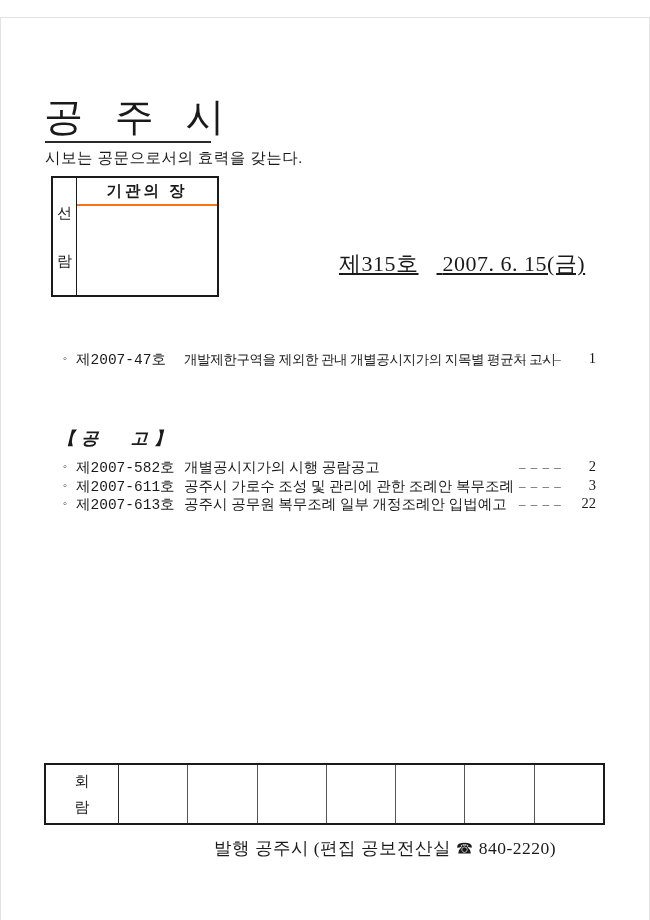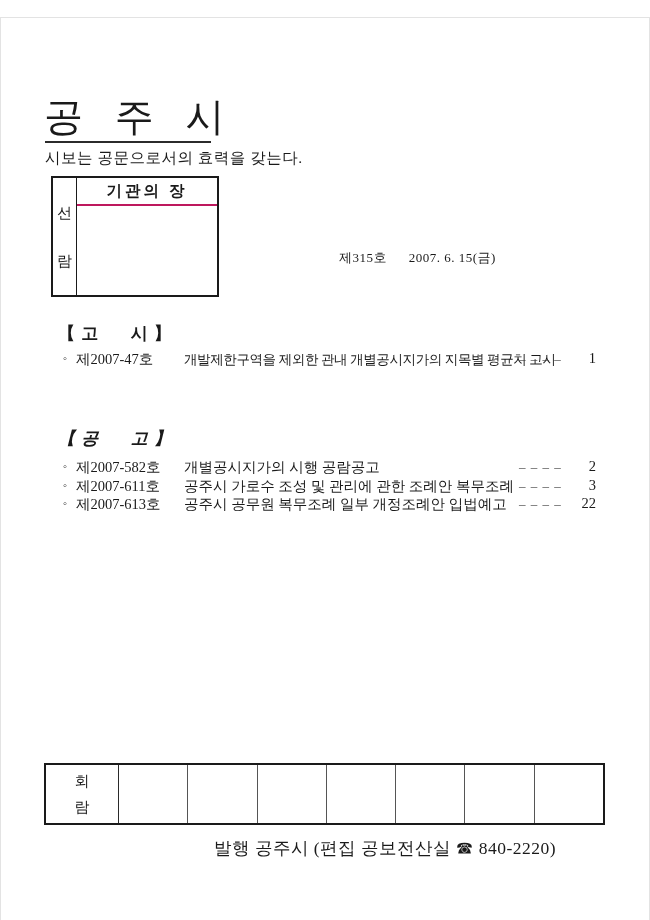--- a/index.html
+++ b/index.html
@@ -56,52 +56,53 @@
     left: 50%;
     transform: translateX(-50%);
     font-size: 15px;
   }
   .seal-side .side-top { top: 26px; }
   .seal-side .side-bottom { top: 74px; }
   .seal-main { flex: 1; display: flex; flex-direction: column; }
   .seal-header {
     height: 26px;
     line-height: 26px;
-    border-bottom: 2px solid #be185d;
+    border-bottom: 2px solid #f97316;
     text-align: center;
     font-size: 15.5px;
     font-weight: 600;
     letter-spacing: 3px;
   }
   .seal-space { flex: 1; }
 
   .issue-line {
     left: 338px; top: 231px;
-    font-size: 13px;
+    font-size: 22px;
     letter-spacing: 0.5px;
+    text-decoration: underline;
   }
   .issue-no { margin-right: 18px; }
 
   .section-header {
     left: 57px;
     font-size: 17px;
     font-weight: 600;
     white-space: pre;
     letter-spacing: 1px;
   }
   .sec1 { top: 304px; }
   .sec2 { top: 409px; font-style: italic; }
 
   .toc-row {
     left: 0; width: 650px; height: 19px;
     font-size: 14.5px;
   }
   .toc-row > span { position: absolute; white-space: nowrap; }
   .item-bullet { left: 62px; top: 2px; font-size: 11px; }
-  .item-number { left: 75px; }
+  .item-number { left: 75px; font-family: Liberation Mono, monospace; }
   .item-title  { left: 183px; }
   .item-title.condensed { font-size: 13.5px; letter-spacing: -0.4px; top: 1px; }
   .item-dashes { left: 518px; font-size: 13px; letter-spacing: 1px; color: #3d3d3d; top: 1px; }
   .item-page   { left: 558px; width: 37px; text-align: right; }
 
   .row-g1 { top: 332px; }
   .row-a1 { top: 440px; }
   .row-a2 { top: 459px; }
   .row-a3 { top: 477px; }
 
@@ -152,21 +153,20 @@
       <div class="seal-header">기관의 장</div>
       <div class="seal-space"></div>
     </div>
   </div>
 
   <div class="abs issue-line">
     <span class="issue-no">제315호</span>
     <span class="issue-date">2007. 6. 15(금)</span>
   </div>
 
-  <div class="abs section-header sec1">【 고      시 】</div>
 
   <div class="abs toc-row row-g1">
     <span class="item-bullet">◦</span>
     <span class="item-number">제2007-47호</span>
     <span class="item-title condensed">개발제한구역을 제외한 관내 개별공시지가의 지목별 평균치 고시</span>
     <span class="item-dashes">– – – –</span>
     <span class="item-page">1</span>
   </div>
 
   <div class="abs section-header sec2">【 공      고 】</div>

